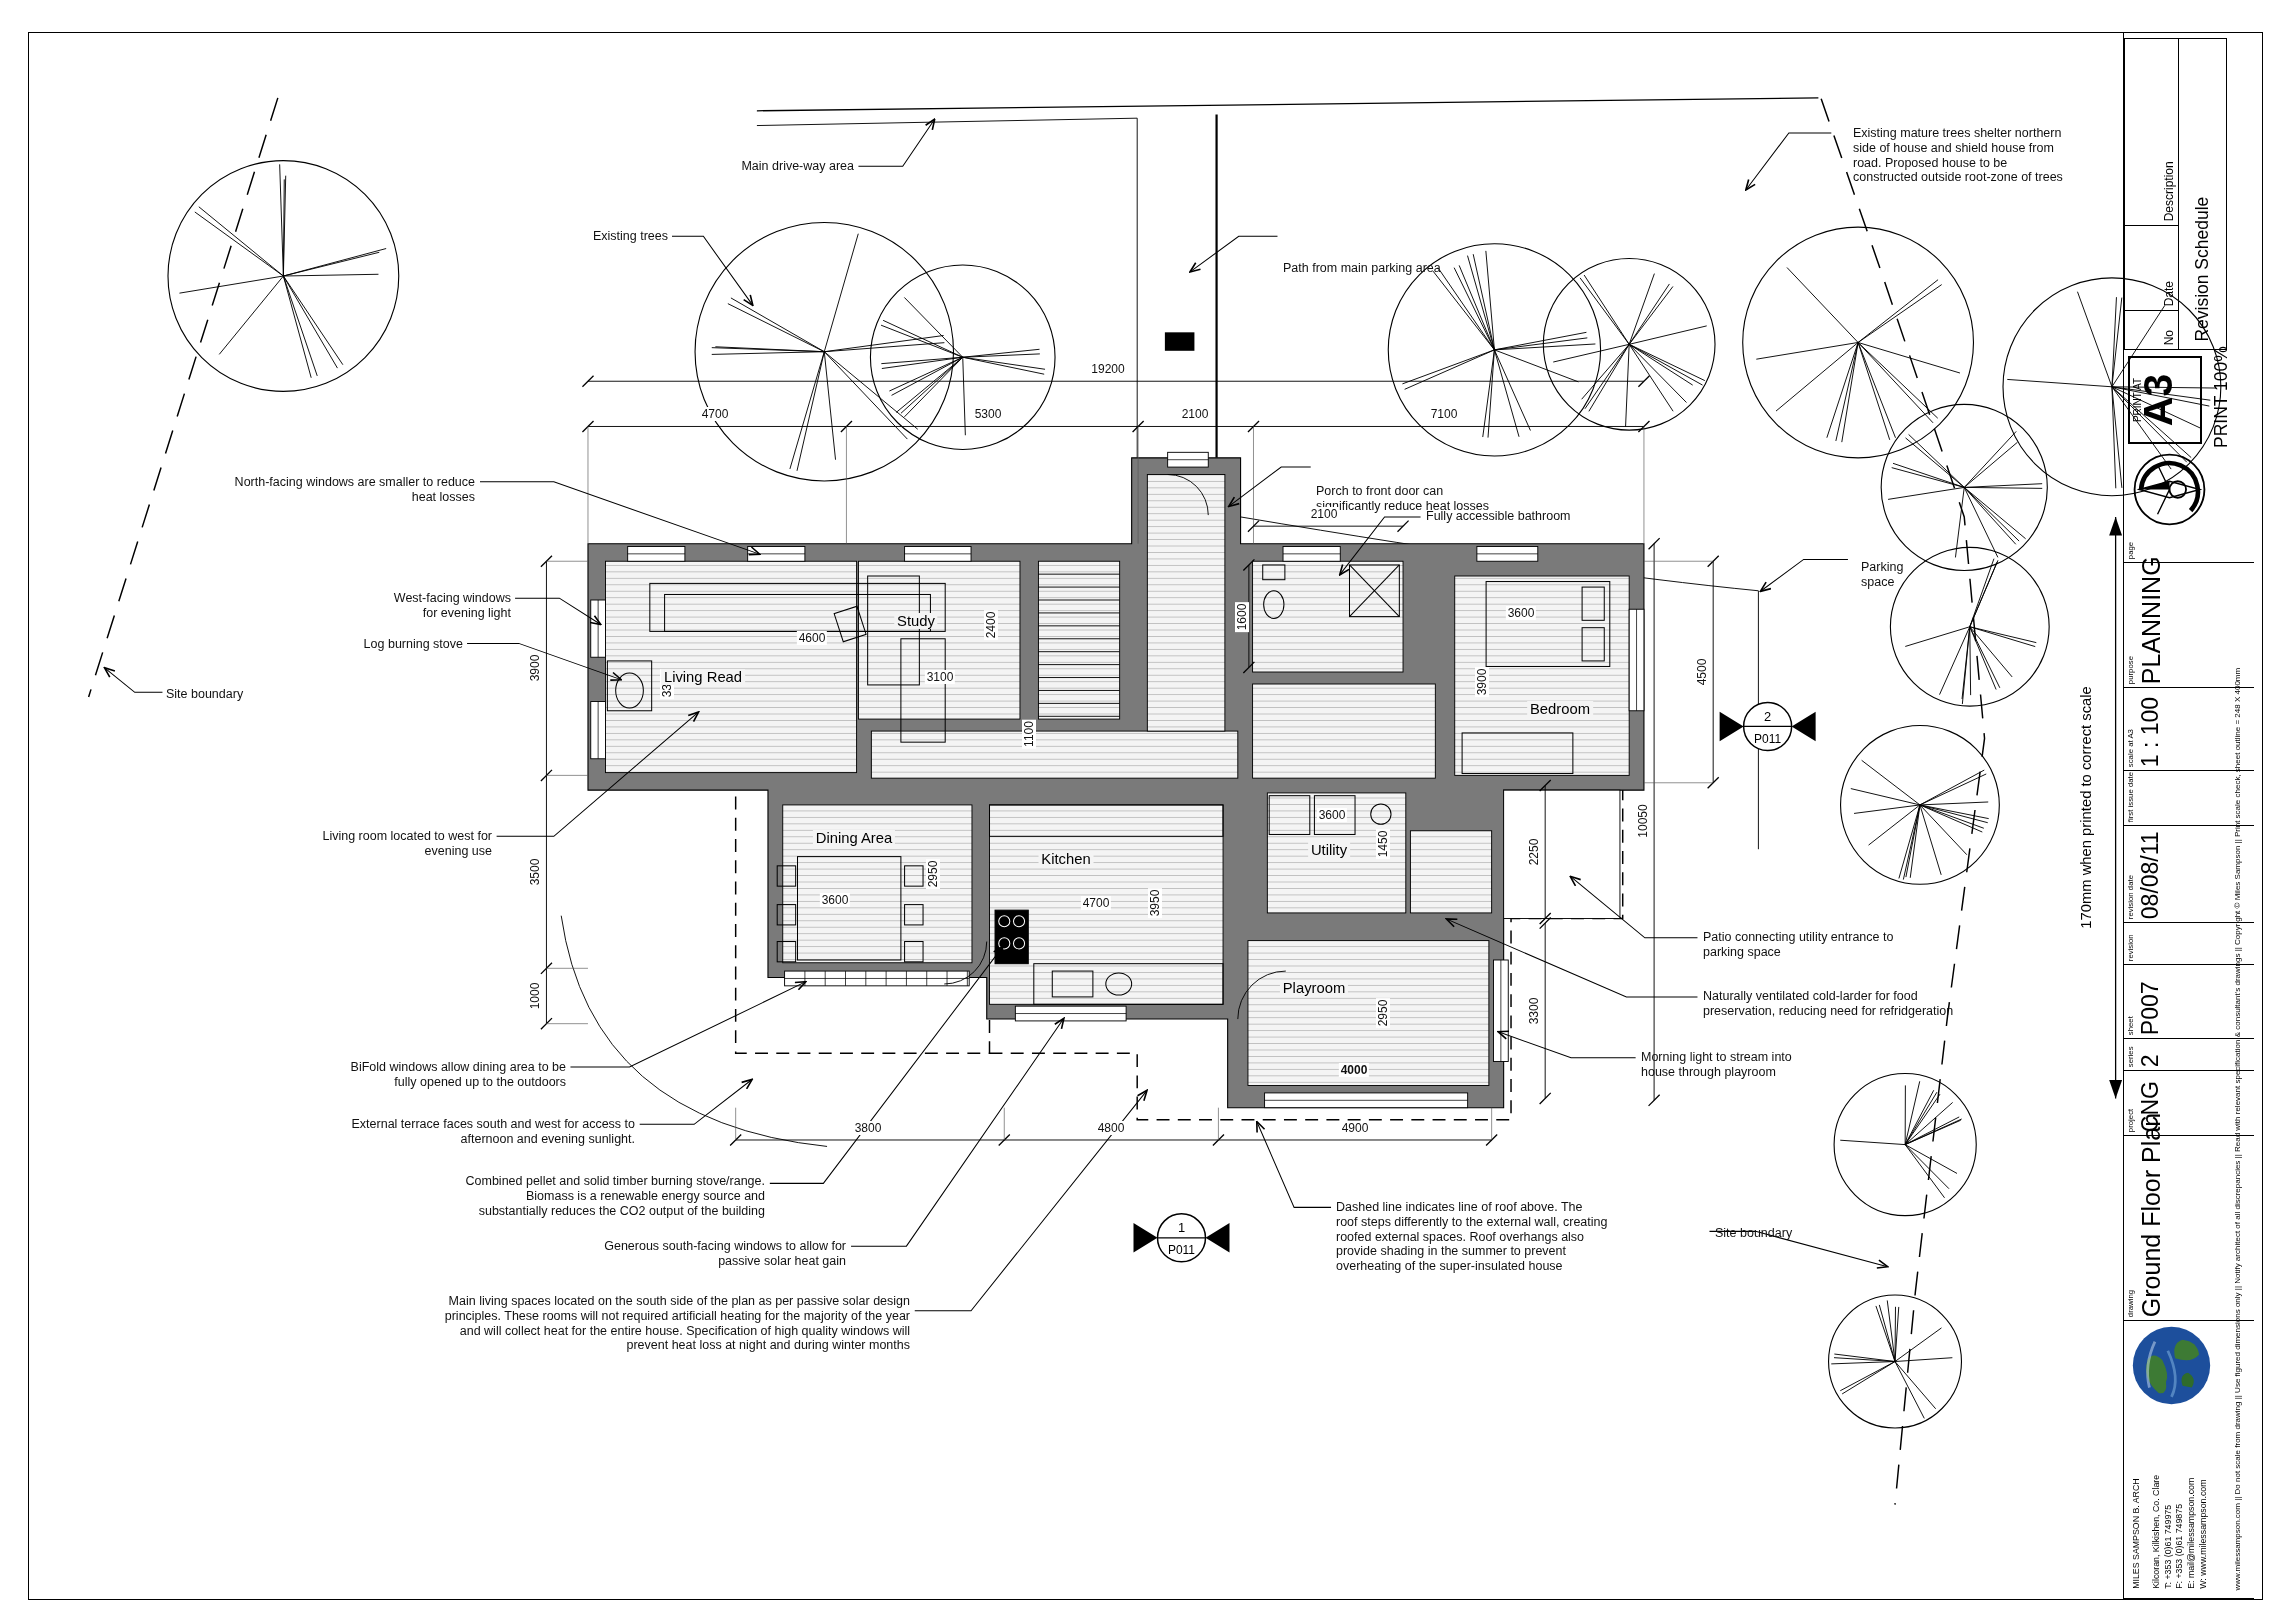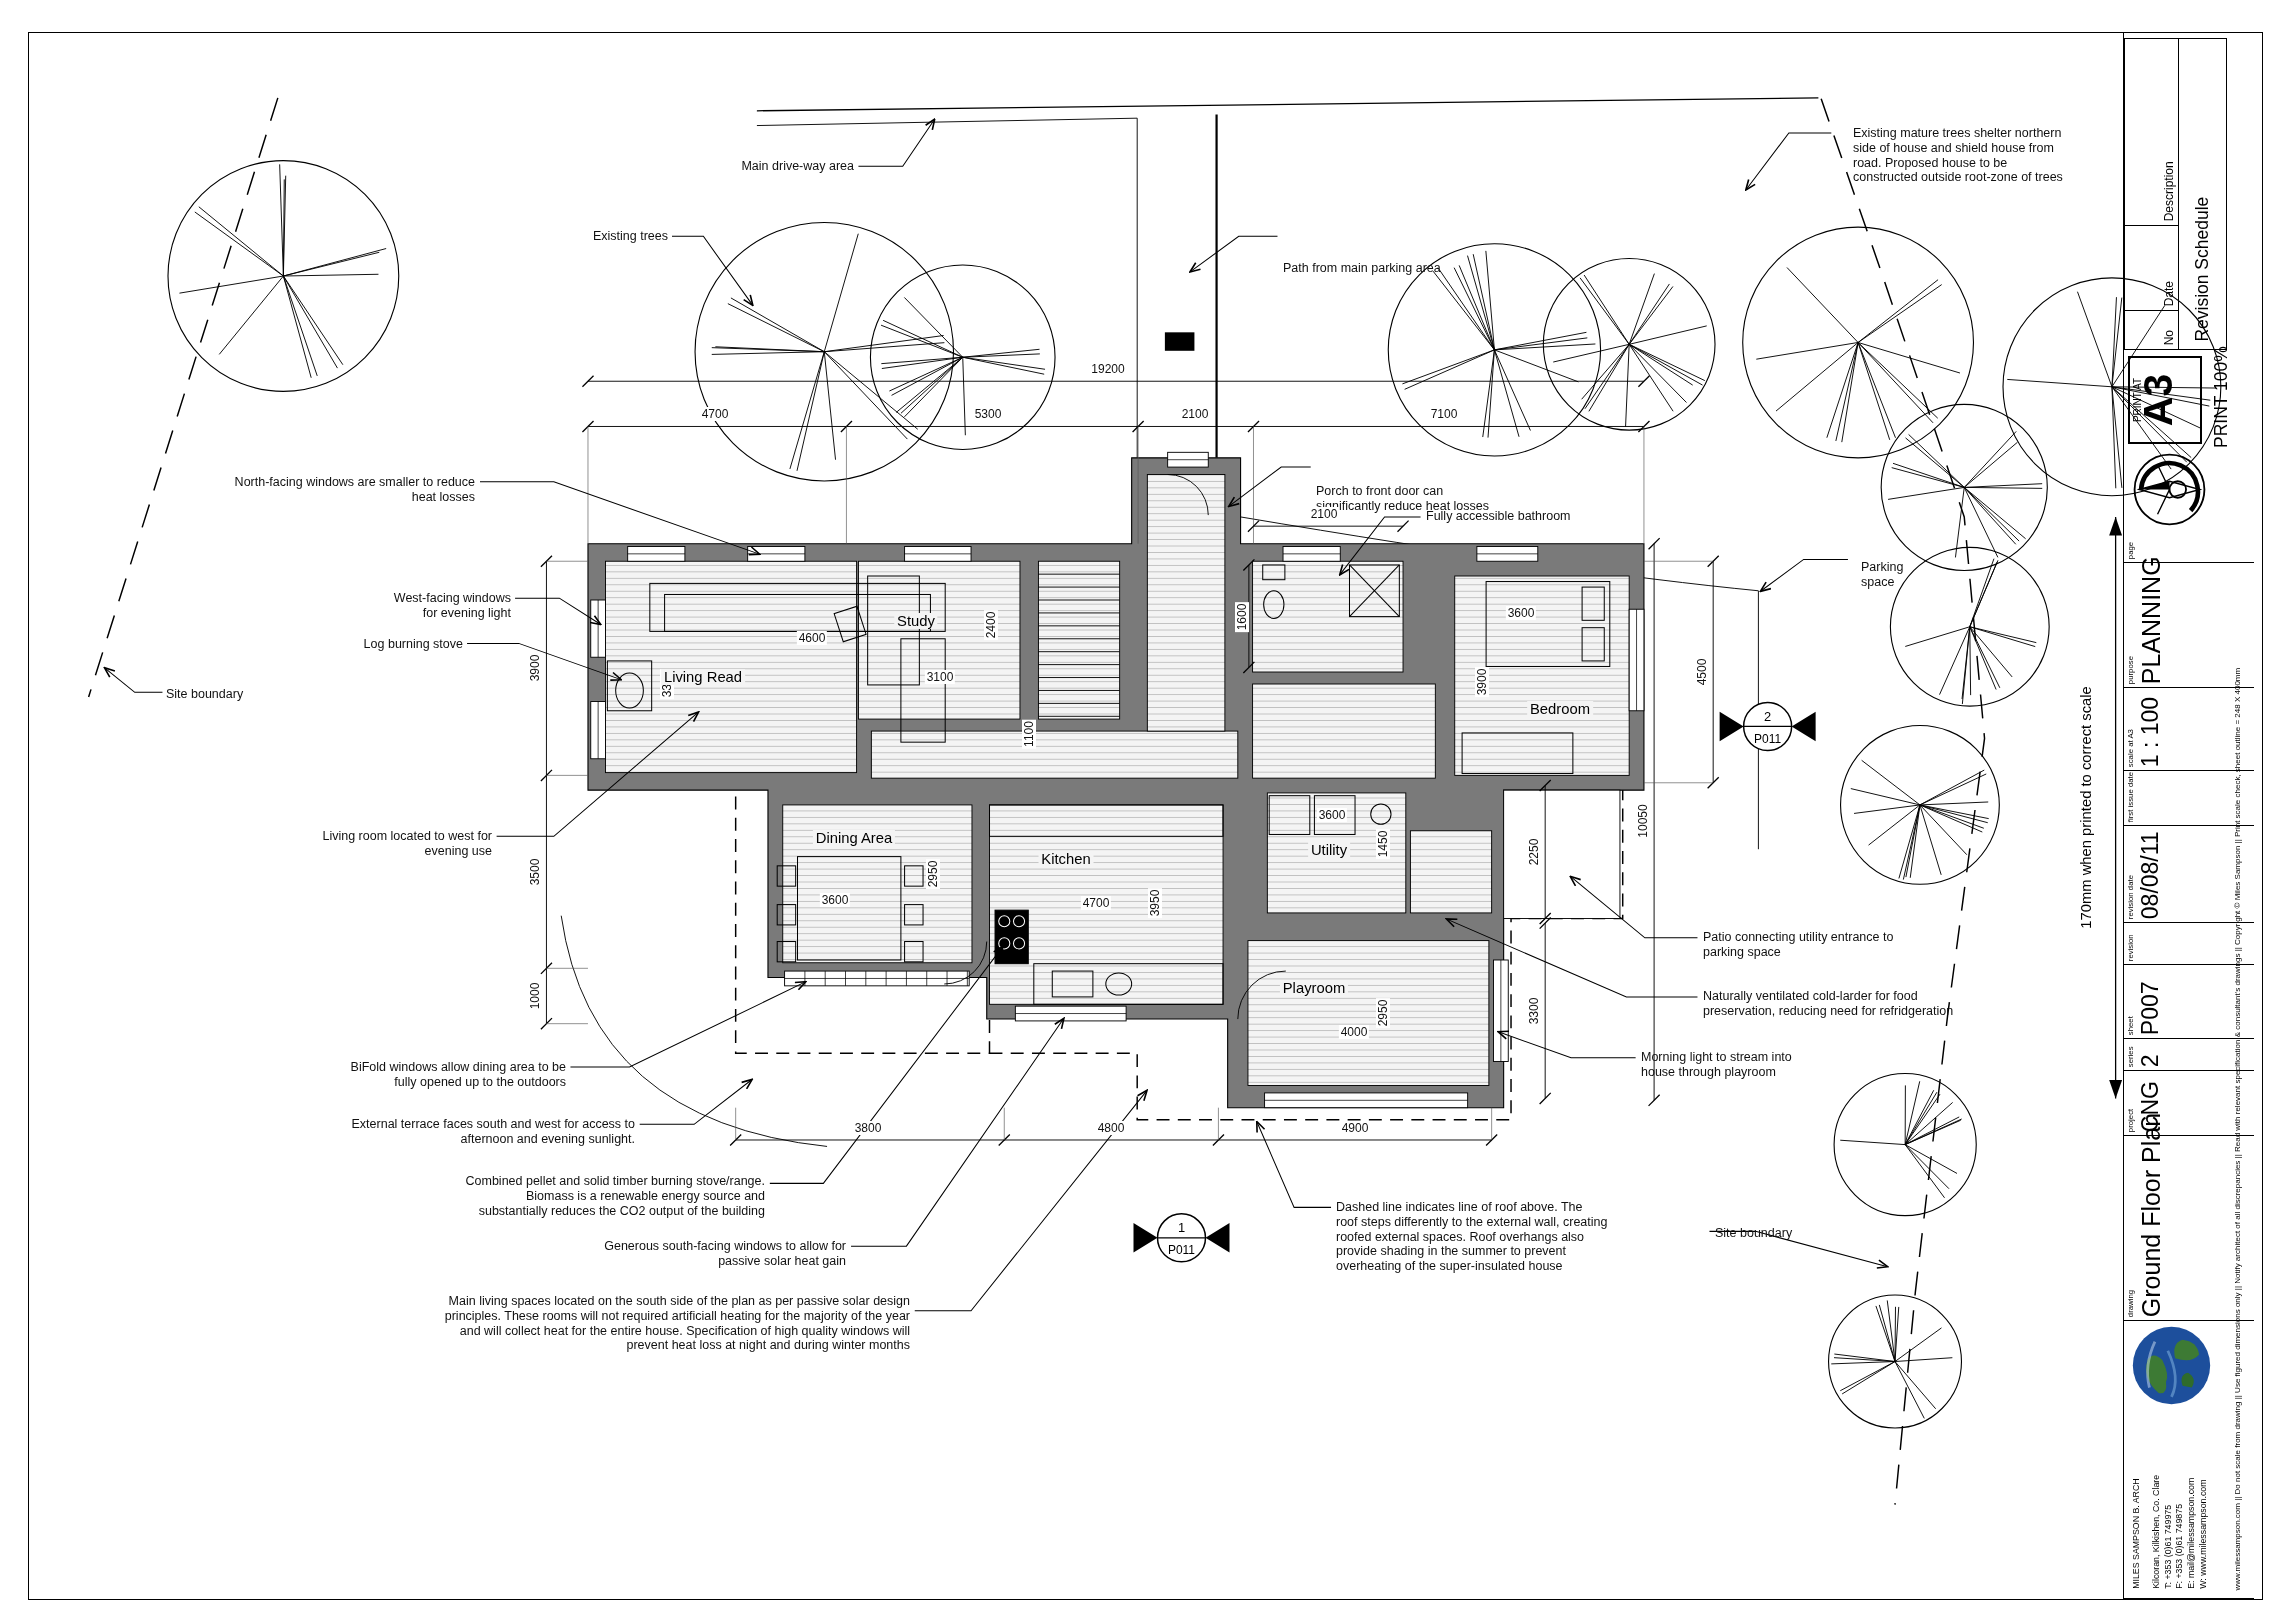--- a/index.html
+++ b/index.html
@@ -592,21 +592,21 @@
       <div class="dimlab" style="left: 1029px; top: 734px; transform: translate(-50%, -50%) rotate(-90deg);">1100</div>
       <div class="dimlab" style="left: 835px; top: 900px; transform: translate(-50%, -50%);">3600</div>
       <div class="dimlab" style="left: 933px; top: 874px; transform: translate(-50%, -50%) rotate(-90deg);">2950</div>
       <div class="dimlab" style="left: 1096px; top: 903px; transform: translate(-50%, -50%);">4700</div>
       <div class="dimlab" style="left: 1155px; top: 903px; transform: translate(-50%, -50%) rotate(-90deg);">3950</div>
       <div class="dimlab" style="left: 1332px; top: 815px; transform: translate(-50%, -50%);">3600</div>
       <div class="dimlab" style="left: 1383px; top: 844px; transform: translate(-50%, -50%) rotate(-90deg);">1450</div>
       <div class="dimlab" style="left: 1521px; top: 613px; transform: translate(-50%, -50%);">3600</div>
       <div class="dimlab" style="left: 1482px; top: 682px; transform: translate(-50%, -50%) rotate(-90deg);">3900</div>
       <div class="dimlab" style="left: 1383px; top: 1013px; transform: translate(-50%, -50%) rotate(-90deg);">2950</div>
-      <div class="dimlab" style="left: 1354px; top: 1032px; transform: translate(-50%, -50%);">4000</div>
+      <div class="dimlab" style="left: 1354px; top: 1070px; transform: translate(-50%, -50%); font-weight: bold;">4000</div>
       <div class="roomlab" style="left: 703px; top: 677px; transform: translate(-50%, -50%);">Living Read</div>
       <div class="roomlab" style="left: 916px; top: 621px; transform: translate(-50%, -50%);">Study</div>
       <div class="roomlab" style="left: 854px; top: 838px; transform: translate(-50%, -50%);">Dining Area</div>
       <div class="roomlab" style="left: 1066px; top: 859px; transform: translate(-50%, -50%);">Kitchen</div>
       <div class="roomlab" style="left: 1329px; top: 850px; transform: translate(-50%, -50%);">Utility</div>
       <div class="roomlab" style="left: 1560px; top: 709px; transform: translate(-50%, -50%);">Bedroom</div>
       <div class="roomlab" style="left: 1314px; top: 988px; transform: translate(-50%, -50%);">Playroom</div>
     </div>
 
   <div id="titlestrip">

